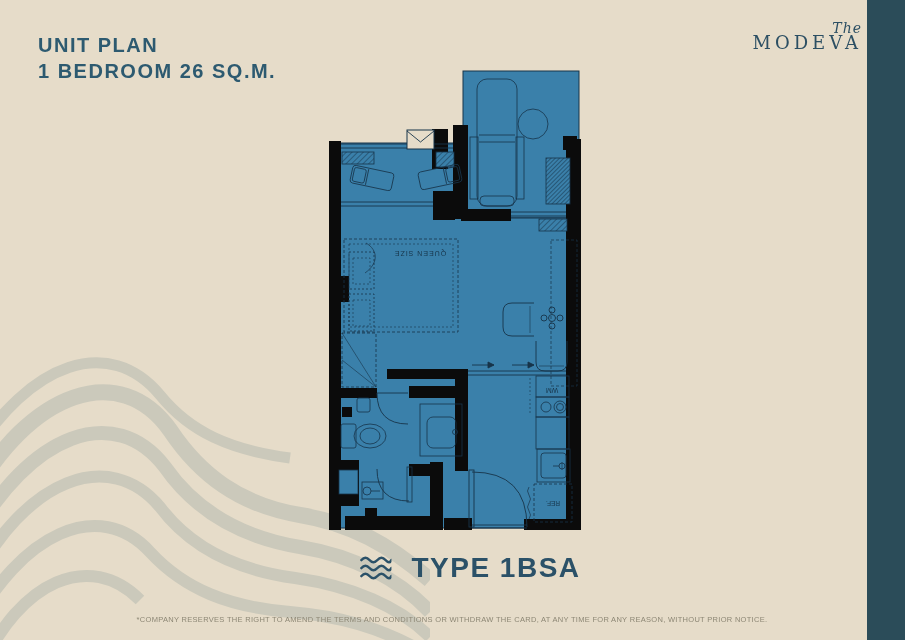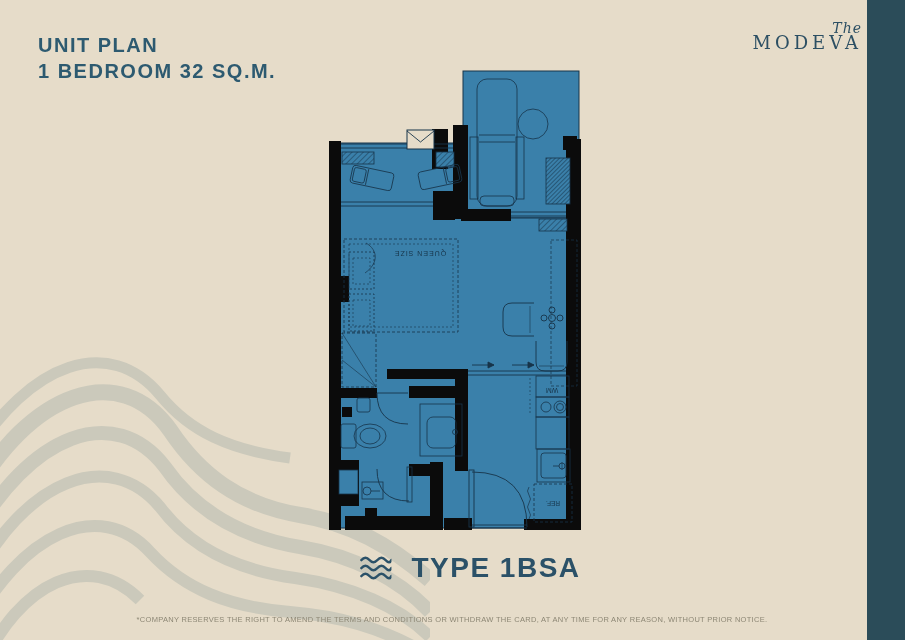--- a/index.html
+++ b/index.html
@@ -56,21 +56,21 @@
     <path d="M-30,277 C25,167 110,137 160,197 C190,237 235,260 295,268 C352,276 400,297 430,327" stroke-width="12"></path>
     <path d="M-30,322 C20,222 100,187 150,242 C185,280 230,297 290,302 C340,306 380,318 420,340" stroke-width="12"></path>
     <path d="M-20,360 C20,270 90,240 140,290" stroke-width="12"></path>
   </g>
 </svg>
 
 <div class="side-band"></div>
 
 <div class="title">
   <div>UNIT PLAN</div>
-  <div>1 BEDROOM 32 SQ.M.</div>
+  <div>1 BEDROOM 26 SQ.M.</div>
 </div>
 
 <div class="logo">
   <span class="script">The</span>
   <span class="name">MODEVA</span>
 </div>
 
 <svg class="plan" width="262" height="472" viewBox="325 62 262 472">
   <defs>
     <pattern id="hatchA" patternUnits="userSpaceOnUse" width="4" height="4" patternTransform="rotate(45)">

